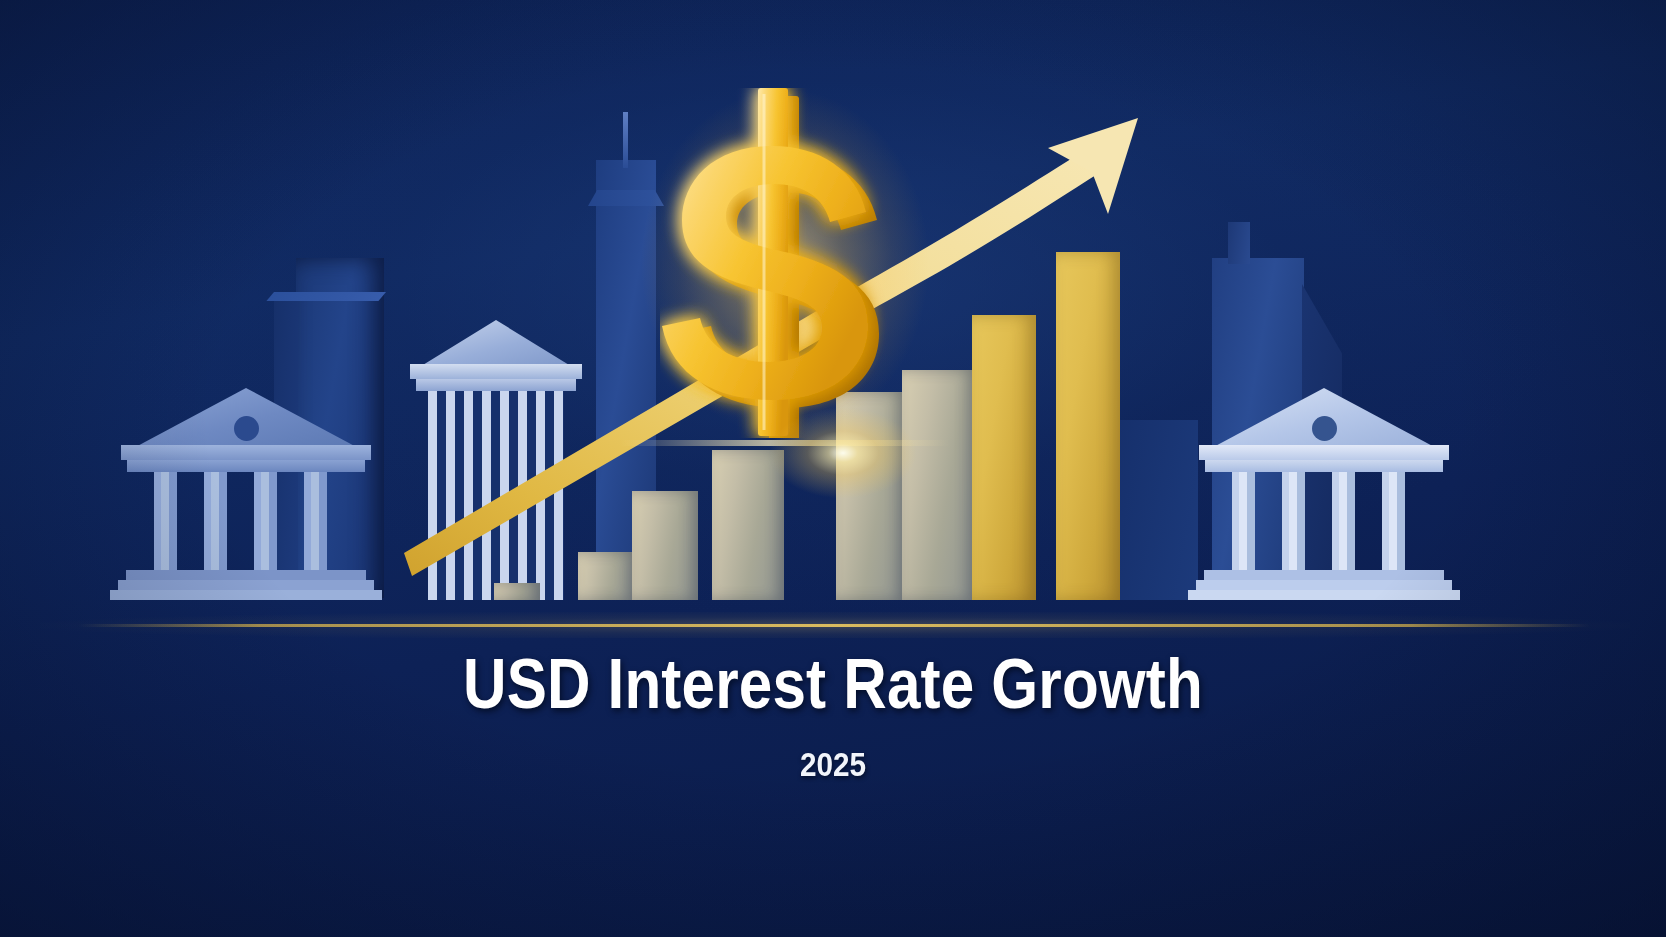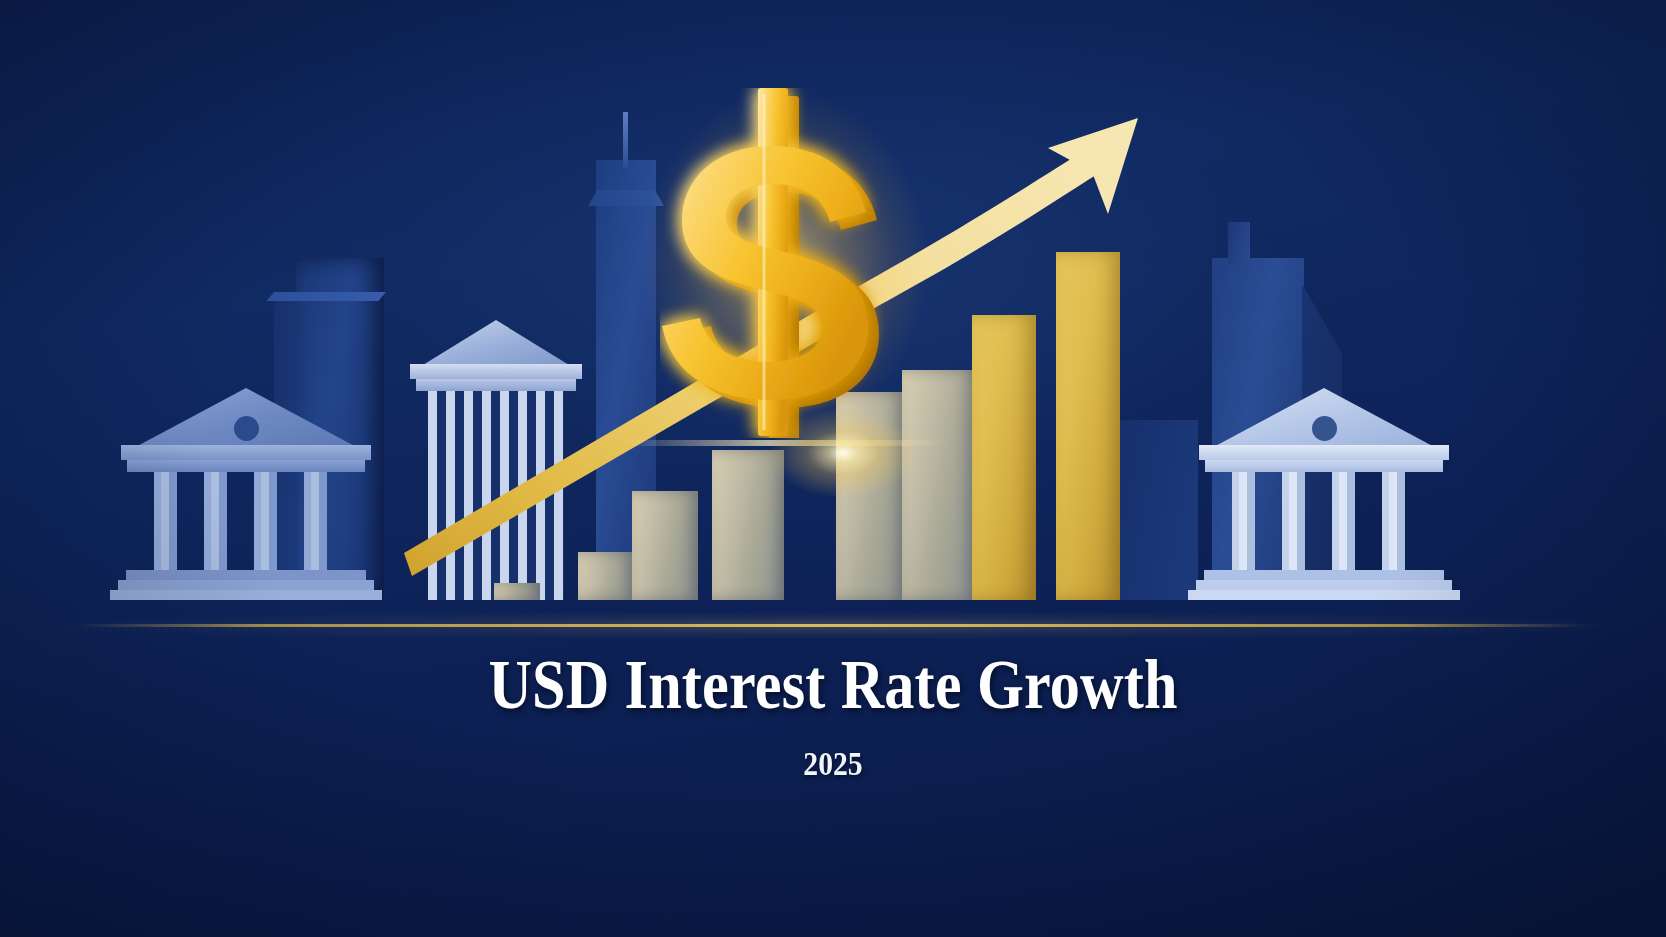--- a/index.html
+++ b/index.html
@@ -5,21 +5,21 @@
   html, body {
     margin: 0;
     padding: 0;
     background: #08173a;
   }
   #stage {
     position: relative;
     width: 1666px;
     height: 937px;
     overflow: hidden;
-    font-family: Liberation Serif, serif;
+    font-family: Liberation Sans, sans-serif;
     background:
       radial-gradient(ellipse 60% 48% at 50% 30%, rgba(30,62,125,0.55) 0%, rgba(20,45,100,0.20) 45%, rgba(10,25,66,0) 75%),
       linear-gradient(170deg, #0e245a 0%, #102a63 28%, #0d2156 60%, #0a1a46 100%);
   }
   
   #vignette {
     position: absolute;
     inset: 0;
     background: radial-gradient(ellipse 78% 78% at 50% 45%, rgba(0,0,0,0) 48%, rgba(3,10,32,0.55) 100%);
     pointer-events: none;

